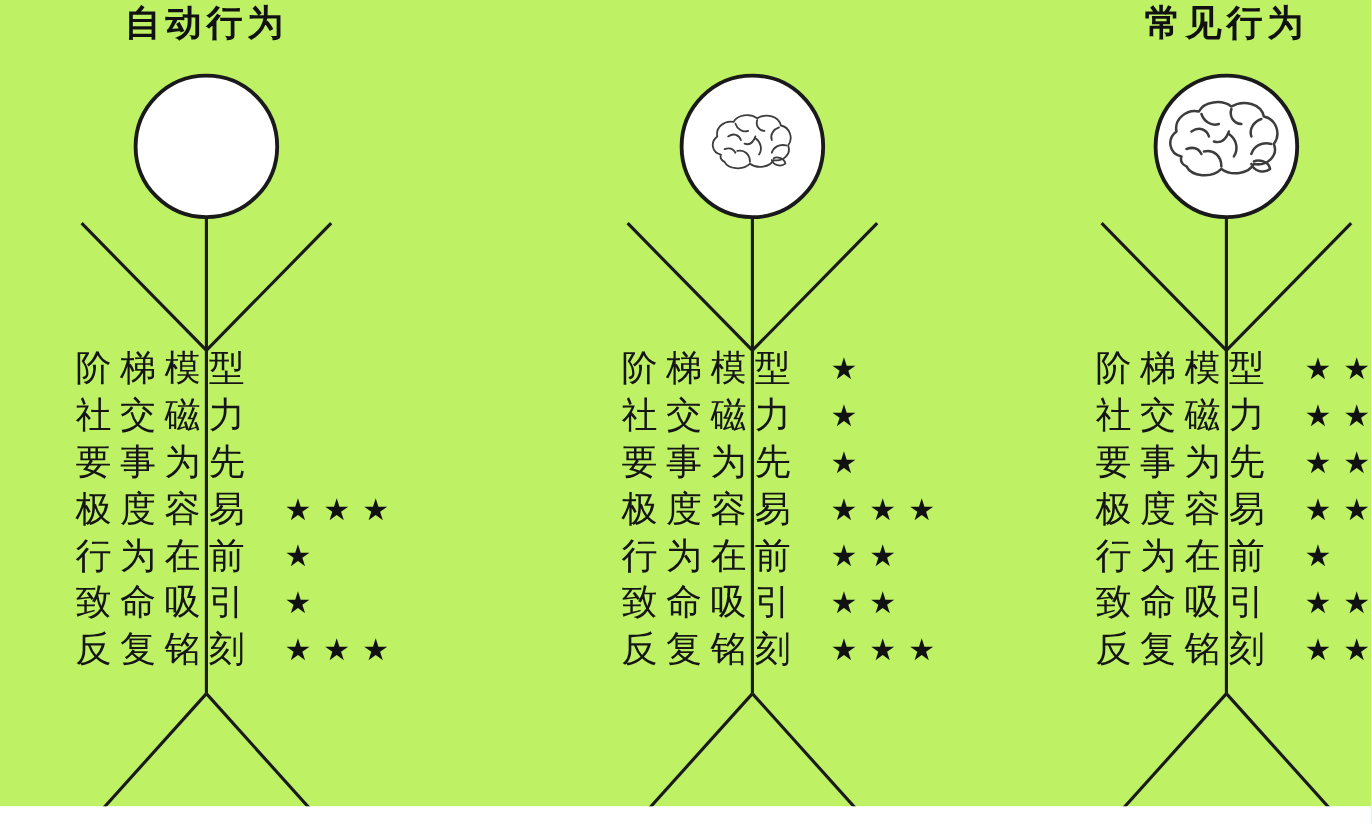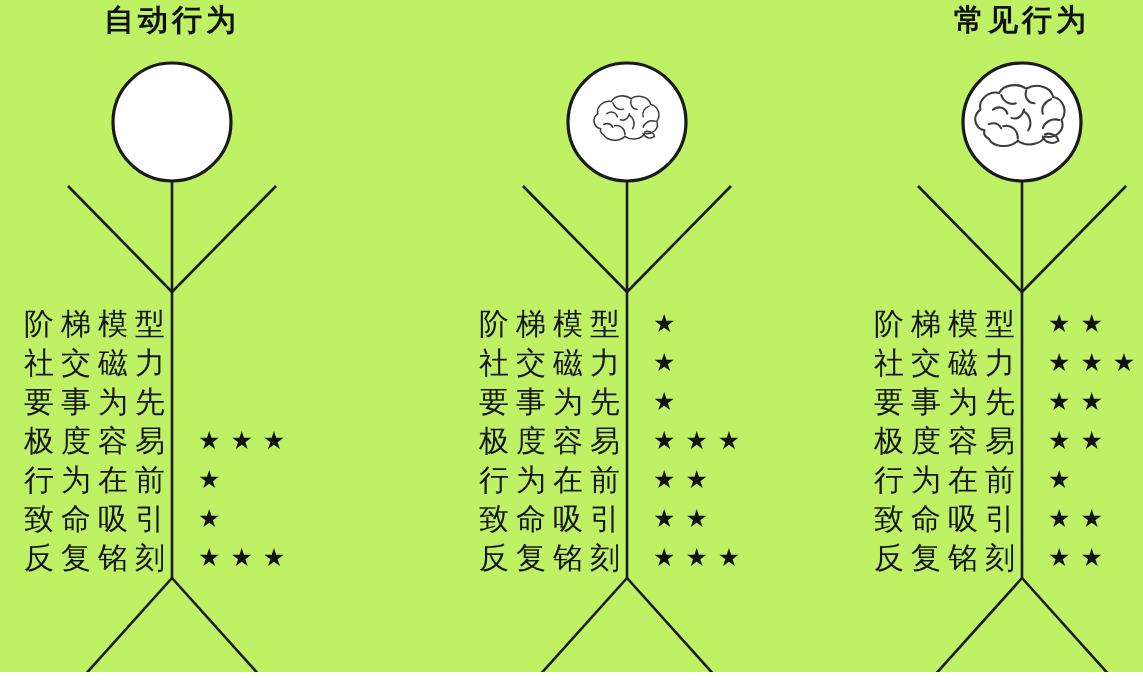--- a/index.html
+++ b/index.html
@@ -37,23 +37,24 @@
     left: 0;
   }
   .stick line, .stick circle {
     stroke: #1a1a1a;
     fill: none;
   }
   .stick circle { stroke-width: 3.2; fill: #ffffff; }
   .stick line { stroke-width: 2.6; }
   .rows {
     position: absolute;
-    top: 304px;
+    top: 288px;
     left: 0;
     width: 350px;
+    padding-left: 39px;
   }
   .row {
     position: relative;
     height: 39px;
   }
   .row .label {
     position: absolute;
     left: 0;
     top: 0;
     width: 172px;

